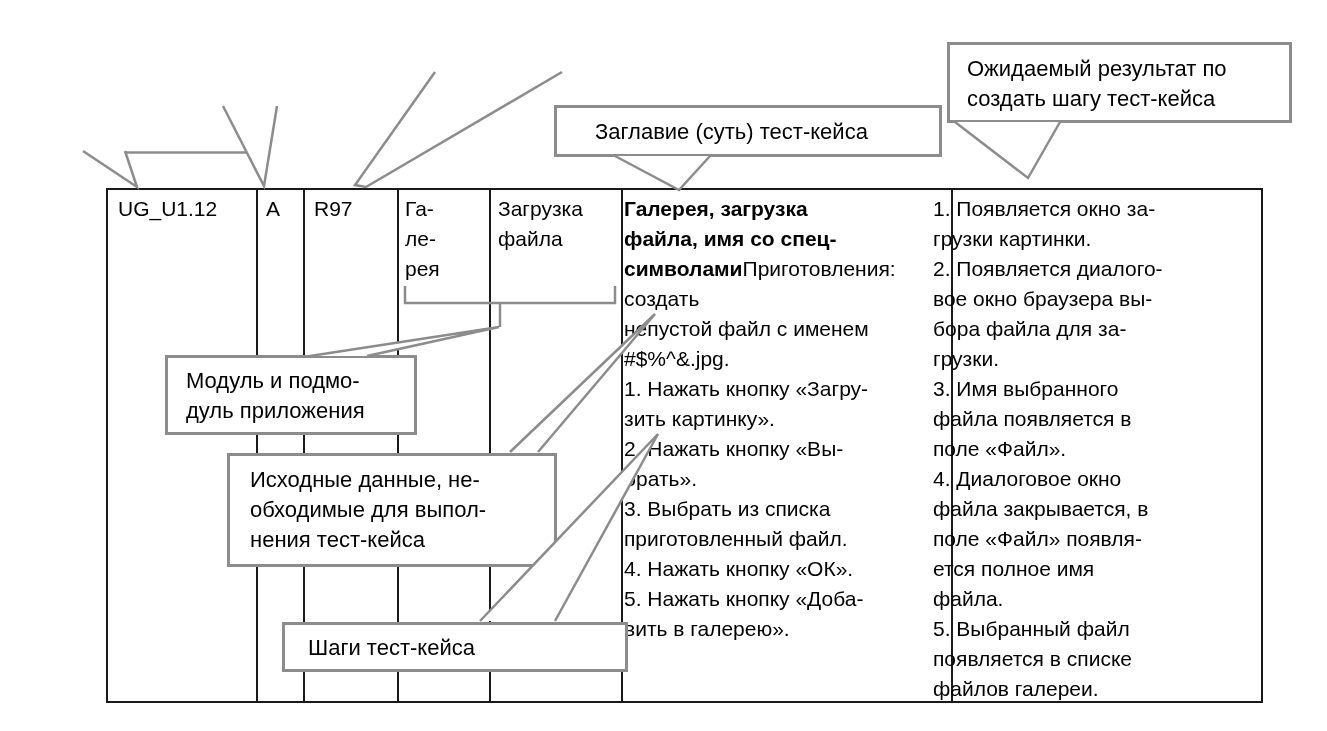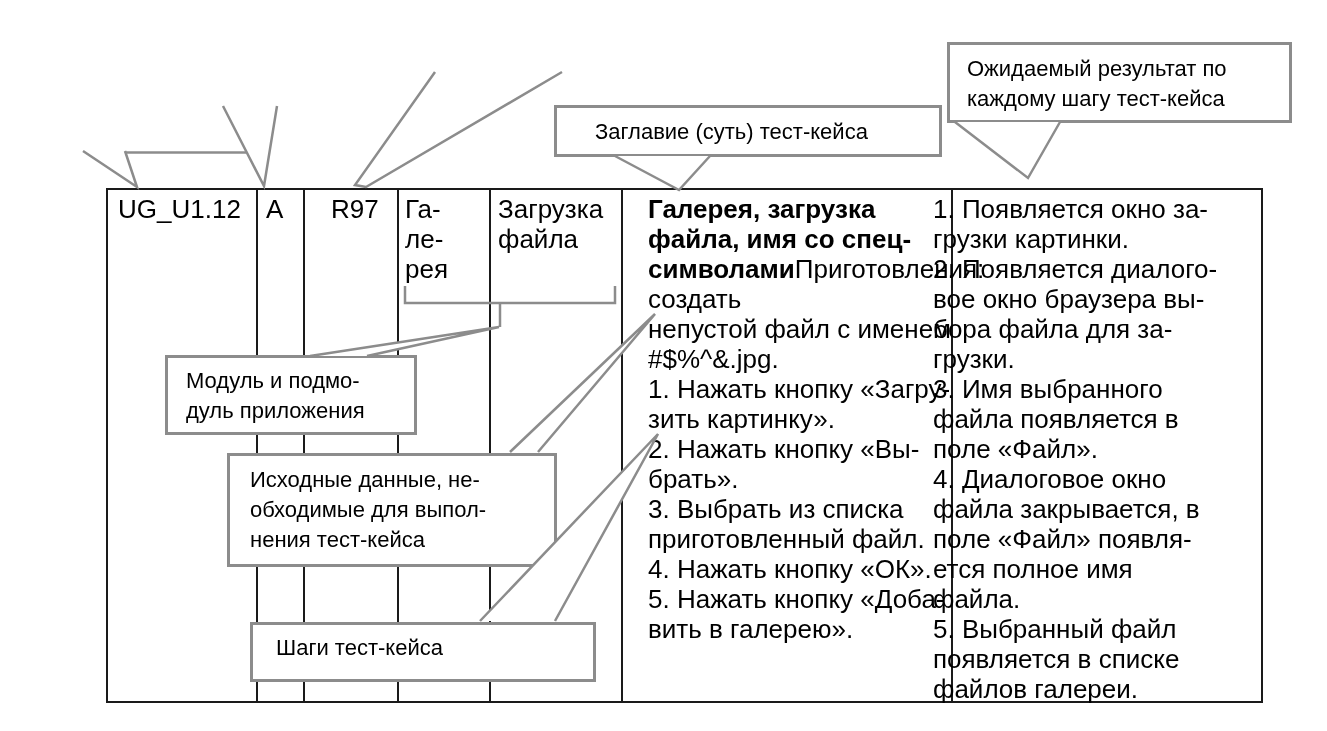--- a/index.html
+++ b/index.html
@@ -7,21 +7,21 @@
     position:relative;width:1327px;height:731px;background:#fff;overflow:hidden;
     font-family:"Liberation Sans","DejaVu Sans",sans-serif;color:#000;
   }
   
   .tc-table{
     position:absolute;left:106px;top:188px;width:1157px;height:515px;
     border:2px solid #1a1a1a;box-sizing:border-box;z-index:1;background:#fff;
   }
   .vdiv{position:absolute;top:0;bottom:0;width:2px;background:#1a1a1a;}
   .cell{
-    position:absolute;top:4px;font-size:26px;line-height:30px;white-space:pre-line;
+    position:absolute;top:4px;font-size:21px;line-height:30px;white-space:pre-line;
   }
   .cell b{font-weight:bold;}
   .lines{white-space:pre-line;}
   
   .callout{
     position:absolute;background:#fff;border:3px solid #8c8c8c;box-sizing:border-box;
     z-index:2;font-size:22px;line-height:30px;
   }
   .callout .ctext{position:absolute;left:0;top:0;white-space:pre-line;}
   
@@ -38,27 +38,27 @@
   <div class="tc-table">
     <div class="vdiv" style="left:148px"></div>
     <div class="vdiv" style="left:195px"></div>
     <div class="vdiv" style="left:289px"></div>
     <div class="vdiv" style="left:381px"></div>
     <div class="vdiv" style="left:513px"></div>
     <div class="vdiv" style="left:843px"></div>
 
     <div class="cell" style="left:10px;width:132px">UG_U1.12</div>
     <div class="cell" style="left:158px;width:36px">А</div>
-    <div class="cell" style="left:223px;width:80px">R97</div>
+    <div class="cell" style="left:206px;width:80px">R97</div>
     <div class="cell lines" style="left:390px;width:120px">Загрузка
 файла</div>
     <div class="cell lines" style="left:297px;width:80px">Га-
 ле-
 рея</div>
-    <div class="cell" style="left:540px;width:312px"><b class="lines">Галерея, загрузка
+    <div class="cell" style="left:516px;width:312px"><b class="lines">Галерея, загрузка
 файла, имя со спец-
 символами</b><span class="lines">Приготовления: создать
 непустой файл с именем
 #$%^&amp;.jpg.
 1. Нажать кнопку «Загру-
 зить картинку».
 2. Нажать кнопку «Вы-
 брать».
 3. Выбрать из списка
 приготовленный файл.
@@ -86,35 +86,35 @@
 
 
 
 
   <div class="callout" style="left:554px;top:105px;width:388px;height:52px">
     <div class="ctext" style="left:38px;top:9px">Заглавие (суть) тест-кейса</div>
   </div>
 
   <div class="callout" style="left:947px;top:42px;width:345px;height:81px">
     <div class="ctext" style="left:17px;top:9px">Ожидаемый результат по
-каждому шагу тест-кейса</div>
+создать шагу тест-кейса</div>
   </div>
 
   <div class="callout" style="left:227px;top:453px;width:330px;height:114px">
     <div class="ctext" style="left:20px;top:9px">Исходные данные, не-
 обходимые для выпол-
 нения тест-кейса</div>
   </div>
 
   <div class="callout" style="left:165px;top:355px;width:252px;height:80px">
     <div class="ctext" style="left:18px;top:8px">Модуль и подмо-
 дуль приложения</div>
   </div>
 
-  <div class="callout" style="left:250px;top:622px;width:346px;height:60px">
+  <div class="callout" style="left:282px;top:622px;width:346px;height:50px">
     <div class="ctext" style="left:23px;top:8px">Шаги тест-кейса</div>
   </div>
 
   <svg id="overlay" width="1327" height="731" viewBox="0 0 1327 731">
 
     <path class="tail" d="M83,151 L137,187 L125,151"></path>
     <path class="wire" d="M125,152.5 L246,152.5"></path>
 
     <path class="tail" d="M223,106 L264,186 L277,106"></path>
 

